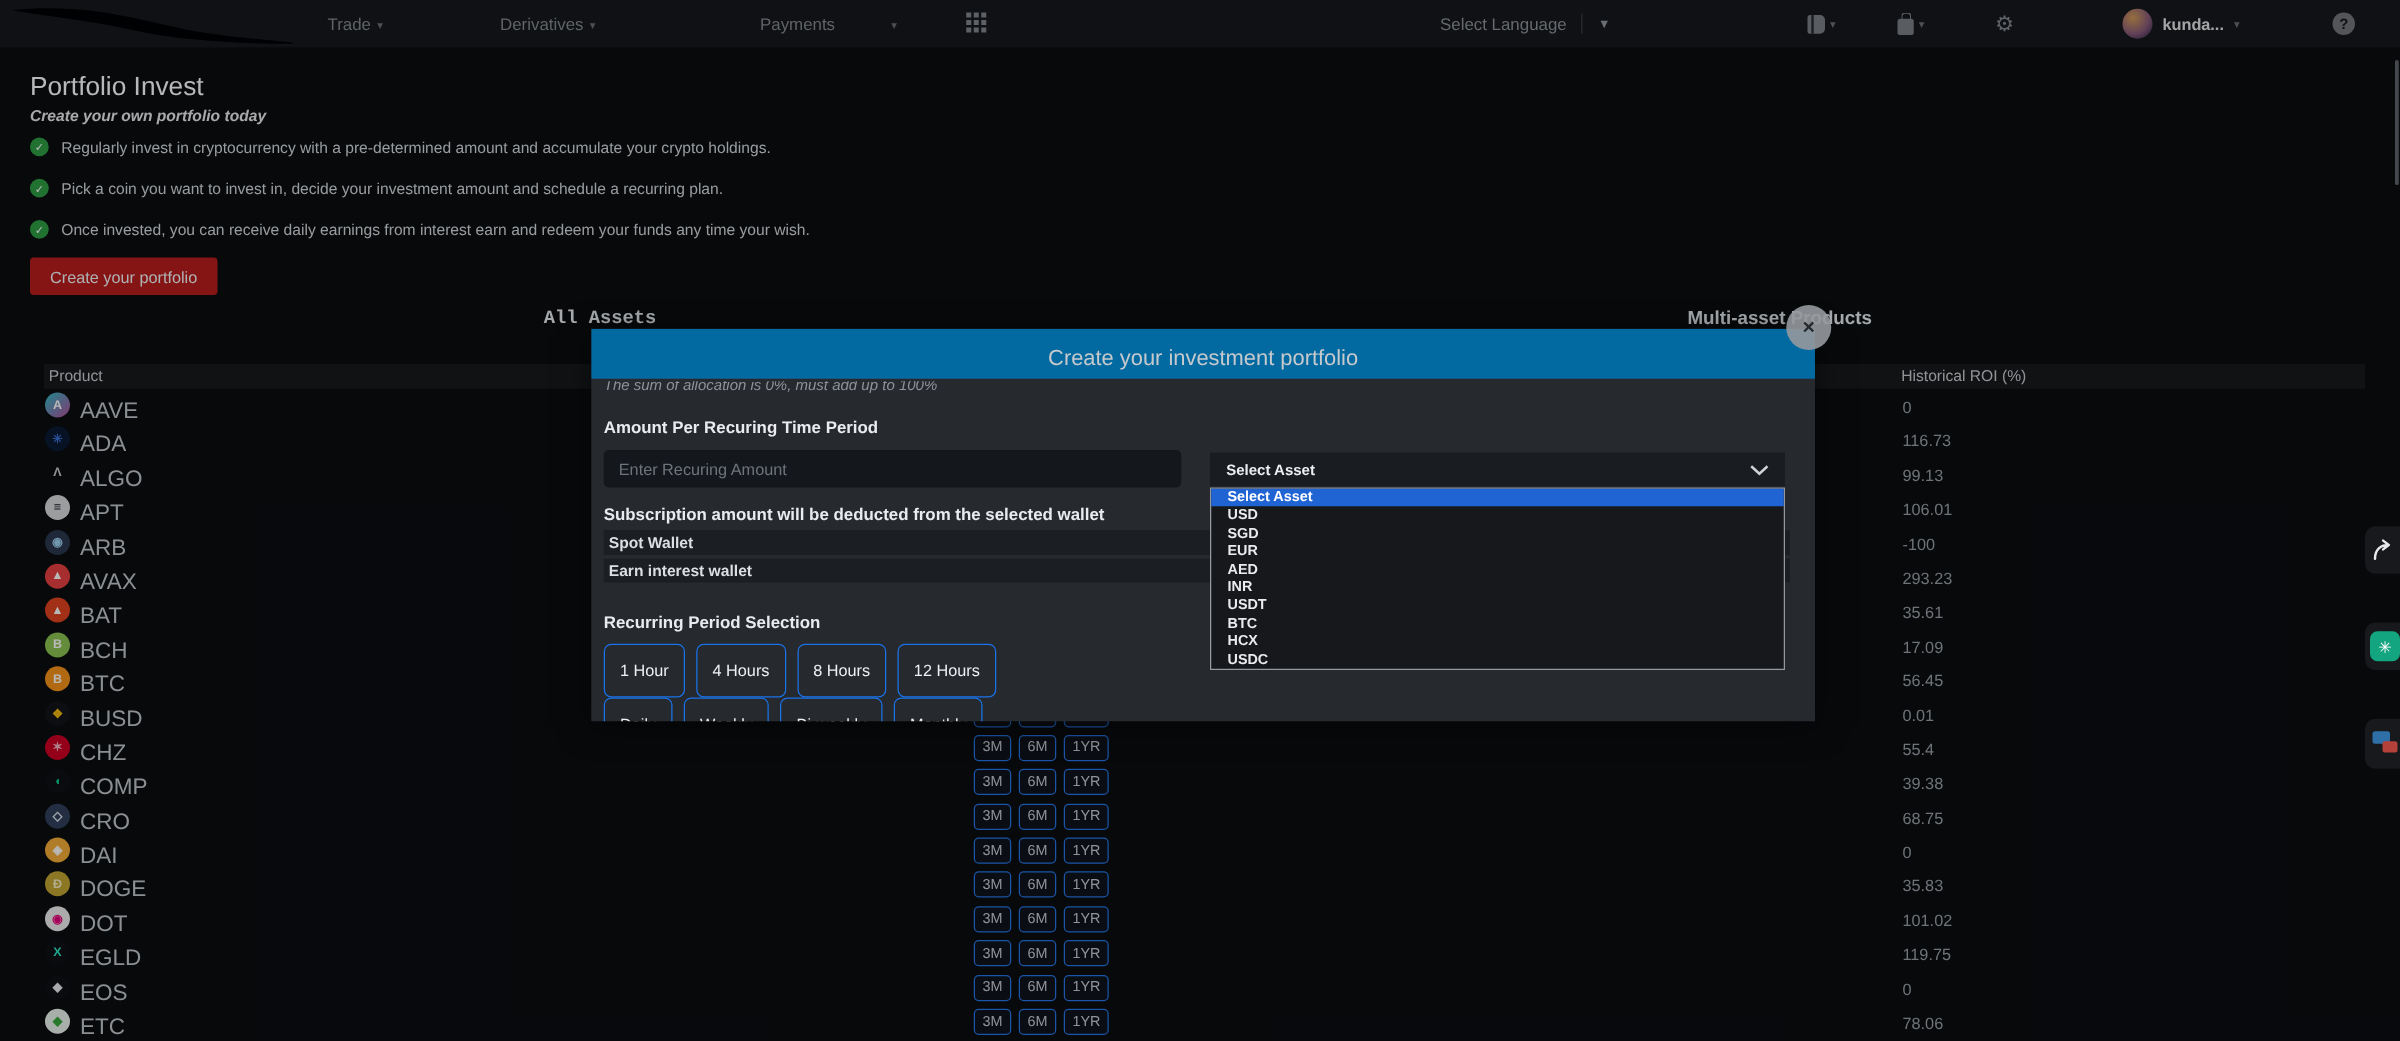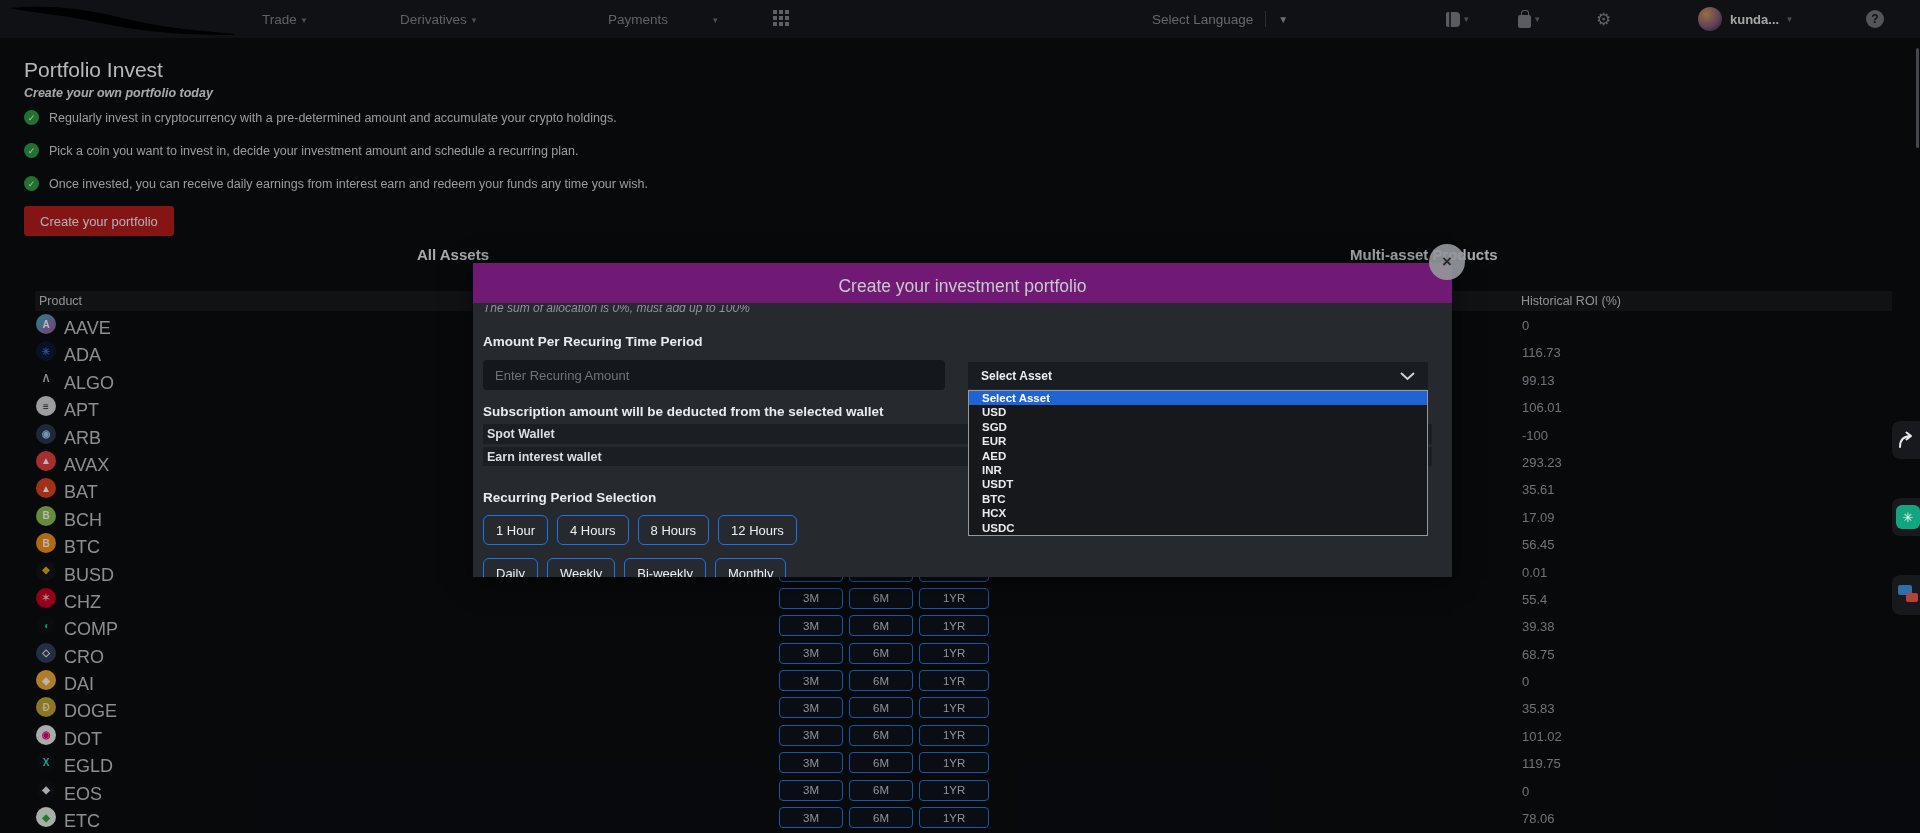--- a/index.html
+++ b/index.html
@@ -33,60 +33,60 @@
   
   .page-title{position:absolute;left:24px;top:58px;font-size:21px;color:#ffffff;}
   .page-sub{position:absolute;left:24px;top:86px;font-size:12.5px;font-weight:bold;font-style:italic;color:#e8eaec;}
   .bullets{position:absolute;left:24px;top:110px;list-style:none;margin:0;padding:0;}
   .bullets li{display:flex;align-items:center;gap:10px;margin-bottom:18px;color:#d4d8db;font-size:12.5px;}
   .check-icon{width:15px;height:15px;border-radius:50%;background:#2f9e44;color:#fff;font-size:9px;display:flex;align-items:center;justify-content:center;flex:none;}
   .cta{position:absolute;left:24px;top:206px;height:30px;padding:0 16px;background:#b91c1c;border:none;border-radius:3px;color:#f2f5f8;font-size:13px;cursor:pointer;}
 
   
   .sec-tab{position:absolute;top:246px;font-size:15px;font-weight:bold;color:#e6ebef;cursor:pointer;}
-  .sec-tab.all{left:417px;}
+  .sec-tab.all{left:435px;font-family:Liberation Mono, monospace;}
   .sec-tab.multi{left:1350px;}
 
   
   .thead{position:absolute;left:35px;top:291px;width:1857px;height:20px;background:#17191d;}
   .thead .col-product{position:absolute;left:4px;top:3px;font-size:12.5px;color:#c9cdd1;}
   .thead .col-roi{position:absolute;left:1486px;top:3px;font-size:12.5px;color:#c9cdd1;}
   .tbody{position:absolute;left:0;top:311px;width:1920px;}
   .trow{position:relative;width:1920px;height:27.4px;cursor:pointer;}
   .coin-icon{position:absolute;left:36px;top:3px;width:20px;height:20px;border-radius:50%;display:flex;align-items:center;justify-content:center;font-size:10px;font-weight:bold;}
   .coin-sym{position:absolute;left:64px;top:7px;font-size:18px;color:#c1c6cb;}
   .pgroup{position:absolute;left:779px;top:3px;display:flex;gap:6px;}
-  .pbtn{height:21px;background:#0e131b;border:1px solid #2577e8;border-radius:4px;color:#c7ccd1;font-size:11.5px;padding:0 23px;min-width:28px;cursor:pointer;}
+  .pbtn{height:21px;background:#0e131b;border:1px solid #2577e8;border-radius:4px;color:#c7ccd1;font-size:11.5px;padding:0 6px;min-width:28px;cursor:pointer;}
   .roi{position:absolute;left:1522px;top:7px;font-size:13px;color:#9aa0a6;}
 
   
   .overlay{position:absolute;left:0;top:0;width:1920px;height:833px;background:rgba(0,0,0,0.28);z-index:10;}
 
   
   .modal{position:absolute;left:473px;top:263px;width:979px;height:314px;background:#26292e;z-index:20;overflow:hidden;box-shadow:0 4px 24px rgba(0,0,0,.5);}
-  .m-head{position:absolute;left:0;top:0;width:100%;height:40px;background:#701a75;z-index:3;}
+  .m-head{position:absolute;left:0;top:0;width:100%;height:40px;background:#0369a1;z-index:3;}
   .m-title{margin-top:13px;text-align:center;font-size:17.5px;color:#c6cacd;}
   .m-note-clip{position:absolute;left:10px;top:42px;height:12px;overflow:hidden;z-index:1;}
   .m-note-clip span{display:block;margin-top:-4px;font-size:12px;font-style:italic;color:#8f939a;}
   .m-label{position:absolute;left:10px;font-size:13.5px;font-weight:bold;color:#e9ebee;}
   .m-input{position:absolute;left:10px;top:97px;width:462px;height:30px;background:#14171c;border:none;border-radius:4px;color:#e8eaec;font-size:13px;padding:0 12px;outline:none;}
   .m-input::placeholder{color:#6f747b;}
   .m-select{position:absolute;left:495px;top:99px;width:460px;height:27px;background:#191c21;display:flex;align-items:center;padding:0 13px;cursor:pointer;}
   .m-select .val{font-size:12px;font-weight:bold;color:#eceef0;}
   .m-select svg{position:absolute;right:13px;top:10px;}
   .m-dd{position:absolute;left:495px;top:127px;width:460px;height:146px;background:#16181c;border:1px solid #96999c;z-index:5;}
   .m-dd .opt{height:14.4px;line-height:14.5px;padding-left:13px;font-size:11.5px;font-weight:bold;color:#e9ebed;cursor:pointer;}
   .m-dd .opt.selected{background:#2064d4;color:#ffffff;}
   .wallet-row{position:absolute;left:10px;width:949px;background:#1b1e23;color:#dcdfe2;font-size:12.5px;font-weight:bold;padding-left:4px;cursor:pointer;display:flex;align-items:center;}
   .wallet-row.r1{top:161px;height:20px;}
   .wallet-row.r2{top:184px;height:19px;}
   .period-row{position:absolute;left:10px;display:flex;gap:9px;}
   .period-row.p1{top:252px;}
   .period-row.p2{top:295px;}
-  .period-btn{height:30px;padding:0 12px;background:transparent;border:1.5px solid #1a73e8;border-radius:6px;color:#eef0f2;font-size:13px;cursor:pointer;}
+  .period-btn{height:43px;padding:0 12px;background:transparent;border:1.5px solid #1a73e8;border-radius:6px;color:#eef0f2;font-size:13px;cursor:pointer;}
   .modal-close{position:absolute;left:1429px;top:244px;width:36px;height:36px;border-radius:50%;background:rgba(150,153,157,0.9);color:#26292e;font-size:17px;font-weight:bold;display:flex;align-items:center;justify-content:center;z-index:25;cursor:pointer;}
 
   
   .floaty{position:absolute;left:1892px;width:34px;background:#17191d;border-radius:8px;z-index:45;display:flex;align-items:center;justify-content:flex-start;padding-left:4px;cursor:pointer;}
   .floaty.f1{top:421px;height:38px;}
   .floaty.f2{top:498px;height:38px;}
   .floaty.f3{top:575px;height:40px;}
   .gpt-badge{width:24px;height:24px;background:#13a57f;border-radius:6px;color:#fff;font-size:13px;display:flex;align-items:center;justify-content:center;}
   .bubbles{position:relative;width:26px;height:26px;}
   .bubbles .b1{position:absolute;left:2px;top:3px;width:14px;height:10px;background:#2f6fa7;border-radius:2px;}

